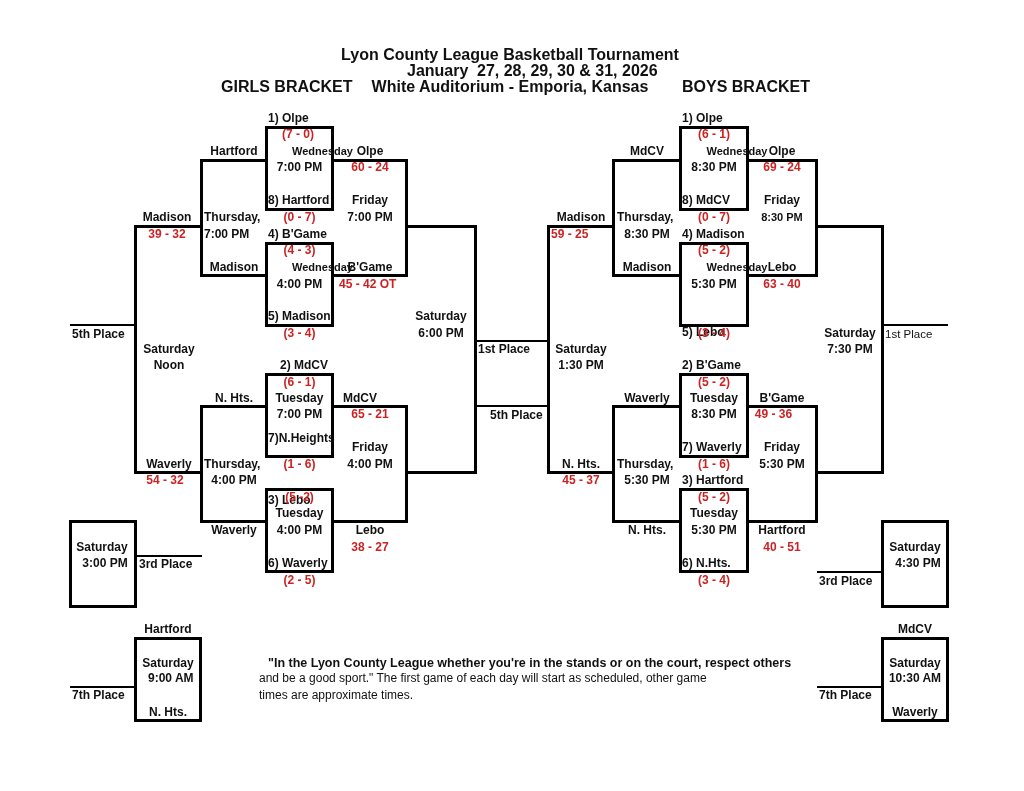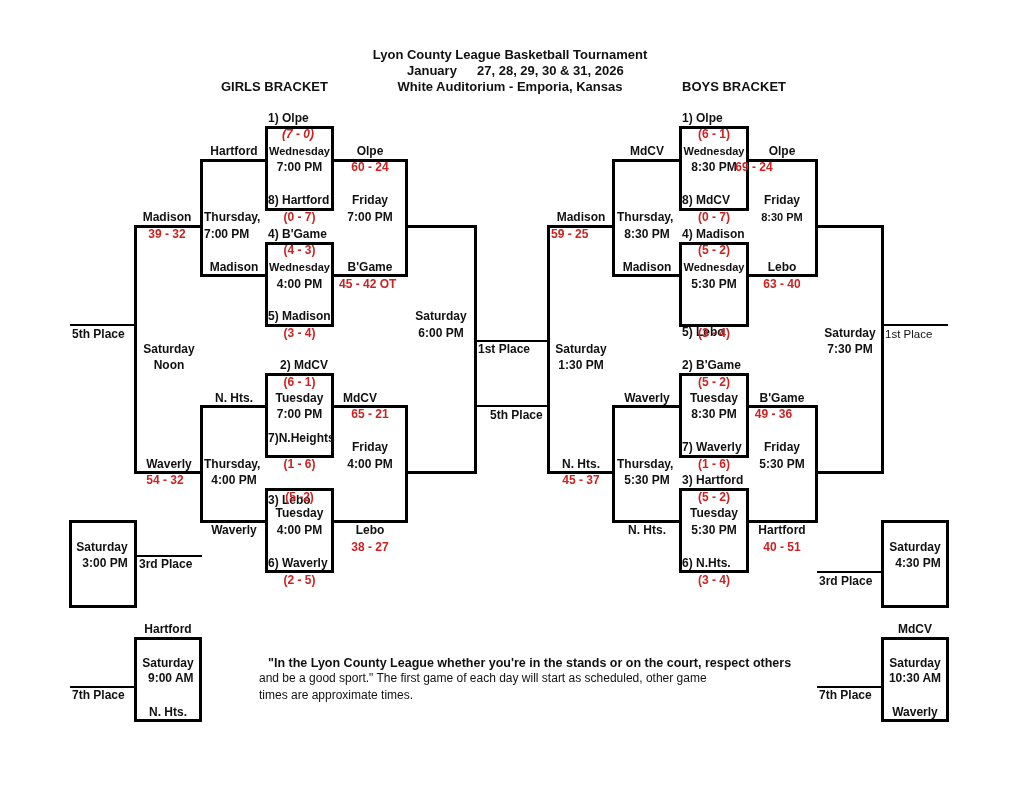--- a/index.html
+++ b/index.html
@@ -2,22 +2,22 @@
 <html><head>
 <meta charset="utf-8">
 <style>
   html, body { margin:0; padding:0; background:#ffffff; }
   body { width:1024px; height:791px; position:relative; overflow:hidden;
          font-family:"Liberation Sans", sans-serif; color:#111; }
   .t { position:absolute; font-size:12px; font-weight:bold; white-space:nowrap; line-height:14px; }
   .c { text-align:center; }
   .r { color:#cc2222; }
   .n { font-weight:normal; }
-  .sm { font-size:11px; }
-  .hdr { font-size:13px; }
+  .sm { font-size:11px;padding-left:23px; }
+  .hdr { font-size:16px; }
   .ln { position:absolute; background:#000; }
   .bx { position:absolute; border:3px solid #000; box-sizing:border-box; background:transparent; }
   .note { position:absolute; font-size:12px; white-space:nowrap; line-height:16px; }
 </style>
 </head>
 <body>
 
 <div class="t c hdr" style="left:300px;top:48px;width:420px;">Lyon County League Basketball Tournament</div>
 <div class="t hdr" style="left:407px;top:64px;">January</div>
 <div class="t hdr" style="left:477px;top:64px;">27, 28, 29, 30 &amp; 31, 2026</div>
@@ -56,21 +56,21 @@
   <div class="ln" style="left:134px;top:471px;width:69px;height:3px;"></div>
   <div class="ln" style="left:70px;top:324px;width:66px;height:2px;"></div>
 
   <div class="bx" style="left:69px;top:520px;width:68px;height:88px;"></div>
   <div class="ln" style="left:136px;top:555px;width:66px;height:2px;"></div>
 
   <div class="bx" style="left:134px;top:637px;width:68px;height:85px;"></div>
   <div class="ln" style="left:70px;top:686px;width:66px;height:2px;"></div>
 
   <div class="t" style="left:268px;top:111px;">1) Olpe</div>
-  <div class="t c r" style="left:266px;top:127px;width:64px;font-style:italic;">(7 - 0)</div>
+  <div class="t c r" style="left:266px;top:127px;width:64px;">(7 - 0)</div>
   <div class="t c sm n" style="left:266px;top:144px;width:67px;font-weight:bold;">Wednesday</div>
   <div class="t c" style="left:266px;top:160px;width:67px;">7:00 PM</div>
   <div class="t" style="left:268px;top:193px;">8) Hartford</div>
   <div class="t c r" style="left:266px;top:210px;width:67px;">(0 - 7)</div>
 
   <div class="t" style="left:268px;top:227px;">4) B'Game</div>
   <div class="t c r" style="left:266px;top:243px;width:67px;">(4 - 3)</div>
   <div class="t c sm" style="left:266px;top:260px;width:67px;">Wednesday</div>
   <div class="t c" style="left:266px;top:277px;width:67px;">4:00 PM</div>
   <div class="t" style="left:268px;top:309px;">5) Madison</div>
@@ -196,21 +196,21 @@
   <div class="t c r" style="left:680px;top:457px;width:68px;">(1 - 6)</div>
 
   <div class="t" style="left:682px;top:473px;">3) Hartford</div>
   <div class="t c r" style="left:680px;top:490px;width:68px;">(5 - 2)</div>
   <div class="t c" style="left:680px;top:506px;width:68px;">Tuesday</div>
   <div class="t c" style="left:680px;top:523px;width:68px;">5:30 PM</div>
   <div class="t" style="left:682px;top:556px;">6) N.Hts.</div>
   <div class="t c r" style="left:680px;top:573px;width:68px;">(3 - 4)</div>
 
   <div class="t c" style="left:750px;top:144px;width:64px;">Olpe</div>
-  <div class="t c r" style="left:722px;top:160px;width:64px;">69  -  24</div>
+  <div class="t c r" style="left:750px;top:160px;width:64px;">69  -  24</div>
   <div class="t c" style="left:750px;top:193px;width:64px;">Friday</div>
   <div class="t c n" style="left:750px;top:210px;width:64px;font-weight:bold;font-size:11px;">8:30 PM</div>
   <div class="t c" style="left:750px;top:260px;width:64px;">Lebo</div>
   <div class="t c r" style="left:750px;top:277px;width:64px;">63  -  40</div>
 
   <div class="t c" style="left:750px;top:391px;width:64px;">B'Game</div>
   <div class="t c r" style="left:750px;top:407px;width:47px;">49  -  36</div>
   <div class="t c" style="left:750px;top:440px;width:64px;">Friday</div>
   <div class="t c" style="left:750px;top:457px;width:64px;">5:30 PM</div>
   <div class="t c" style="left:750px;top:523px;width:64px;">Hartford</div>

